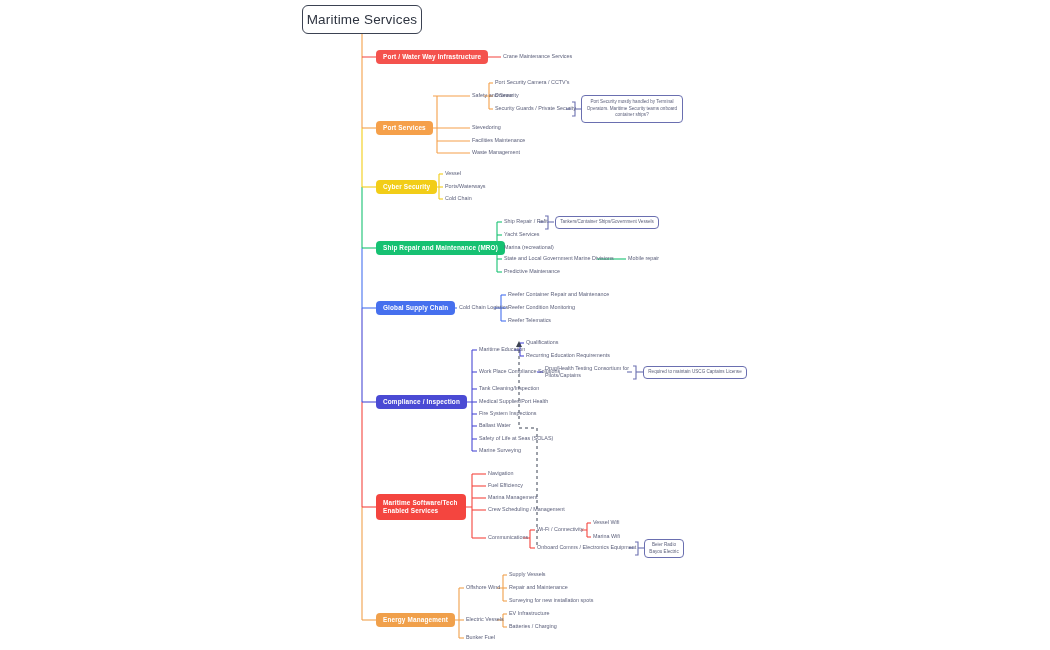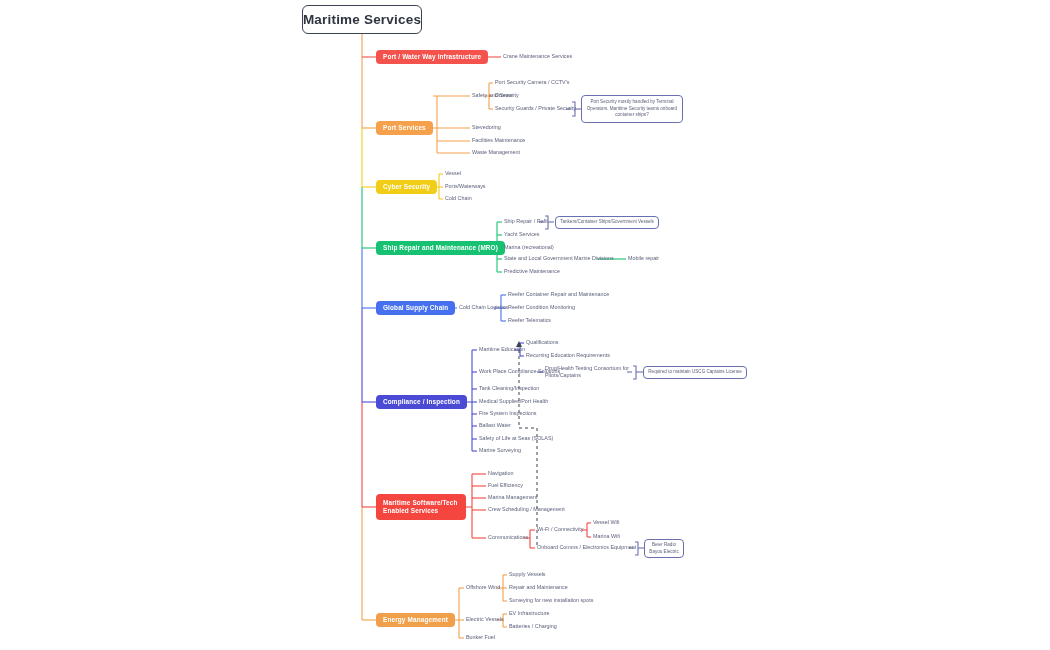--- a/index.html
+++ b/index.html
@@ -14,21 +14,21 @@
   #canvas { position:absolute; inset:0; }
   svg.wires { position:absolute; left:0; top:0; width:1050px; height:650px; pointer-events:none; }
 
   .node { position:absolute; white-space:nowrap; }
 
   
   .root {
     left:302px; top:5px; width:120px; height:29px;
     border:1.6px solid #3b4252; border-radius:6px; background:#ffffff;
     display:flex; align-items:center; justify-content:center;
-    font-size:13.5px; font-weight:700; color:#2e3440; letter-spacing:.2px;
+    font-size:13.5px; font-weight:400; color:#2e3440; letter-spacing:.2px;
   }
 
   
   .l1 {
     border-radius:4px; color:#ffffff; font-weight:700;
     font-size:6.4px; letter-spacing:.15px;
     display:flex; align-items:center; padding:0 7px;
     line-height:1.25;
   }
   .l1.multiline { white-space:normal; }

